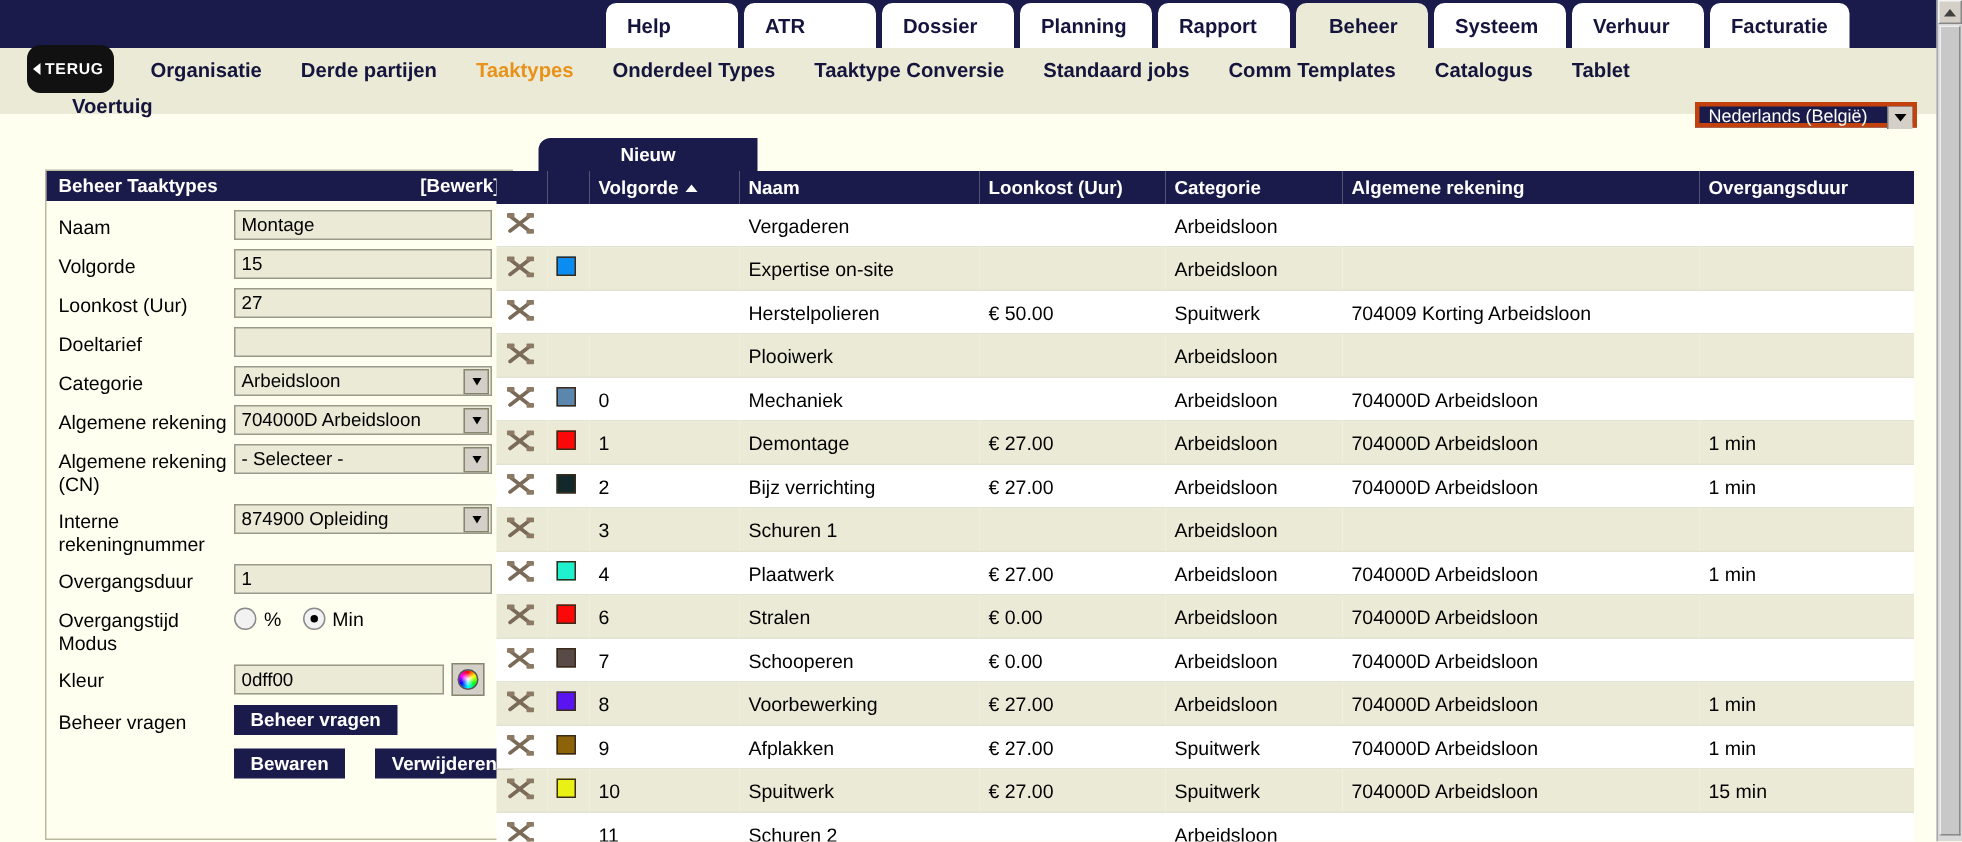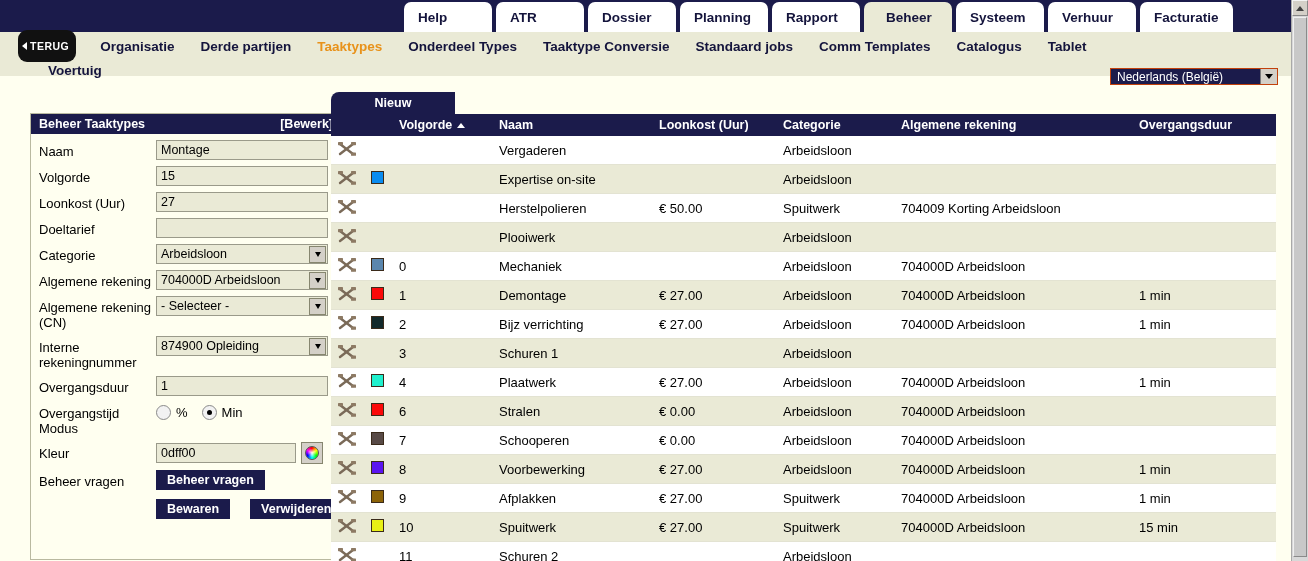--- a/index.html
+++ b/index.html
@@ -65,23 +65,23 @@
   }
   .backbtn .caret {
     width: 0; height: 0;
     border-top: 4px solid transparent; border-bottom: 4px solid transparent;
     border-right: 5px solid #fff;
     margin-right: 3px;
   }
 
   .langsel {
     position: absolute; right: 14px; top: 36px;
-    width: 168px; height: 17px;
+    width: 148px; height: 17px;
     background: #1b1b4b; color: #ffffff;
-    border: 1px solid #c2410c;
+    border: 3px solid #c2410c;
     font-size: 12px;
     display: flex; align-items: center;
     box-sizing: border-box;
     padding-left: 6px;
     cursor: pointer;
   }
   .langsel .arrowbox {
     position: absolute; right: 0; top: 0; width: 16px; height: 15px;
     background: #d4d0c8; border-left: 1px solid #7a7a7a;
     display: flex; align-items: center; justify-content: center;
@@ -170,26 +170,27 @@
     font-family: "Liberation Sans", sans-serif;
   }
   .btnrow2 { padding-left: 125px; margin-top: 9px; display: flex; gap: 20px; }
 
   
   .tablearea {
     position: absolute; left: 331px; top: 92px;
     width: 945px; height: 469px;
   }
   .newtab {
-    width: 124px; height: 22px;
+    width: 146px; height: 22px;
     background: #1b1b4b; color: #fff;
     font-weight: bold; font-size: 12.5px;
     display: flex; align-items: center; justify-content: center;
     border-top-left-radius: 8px;
     cursor: pointer;
+    margin-left: 28px;
   }
   table.grid { border-collapse: collapse; width: 945px; table-layout: fixed; }
   table.grid th {
     background: #1b1b4b; color: #fff;
     font-weight: bold; font-size: 12.5px;
     text-align: left; height: 22px;
     padding: 0 0 0 6px;
     white-space: nowrap;
   }
   table.grid td {

